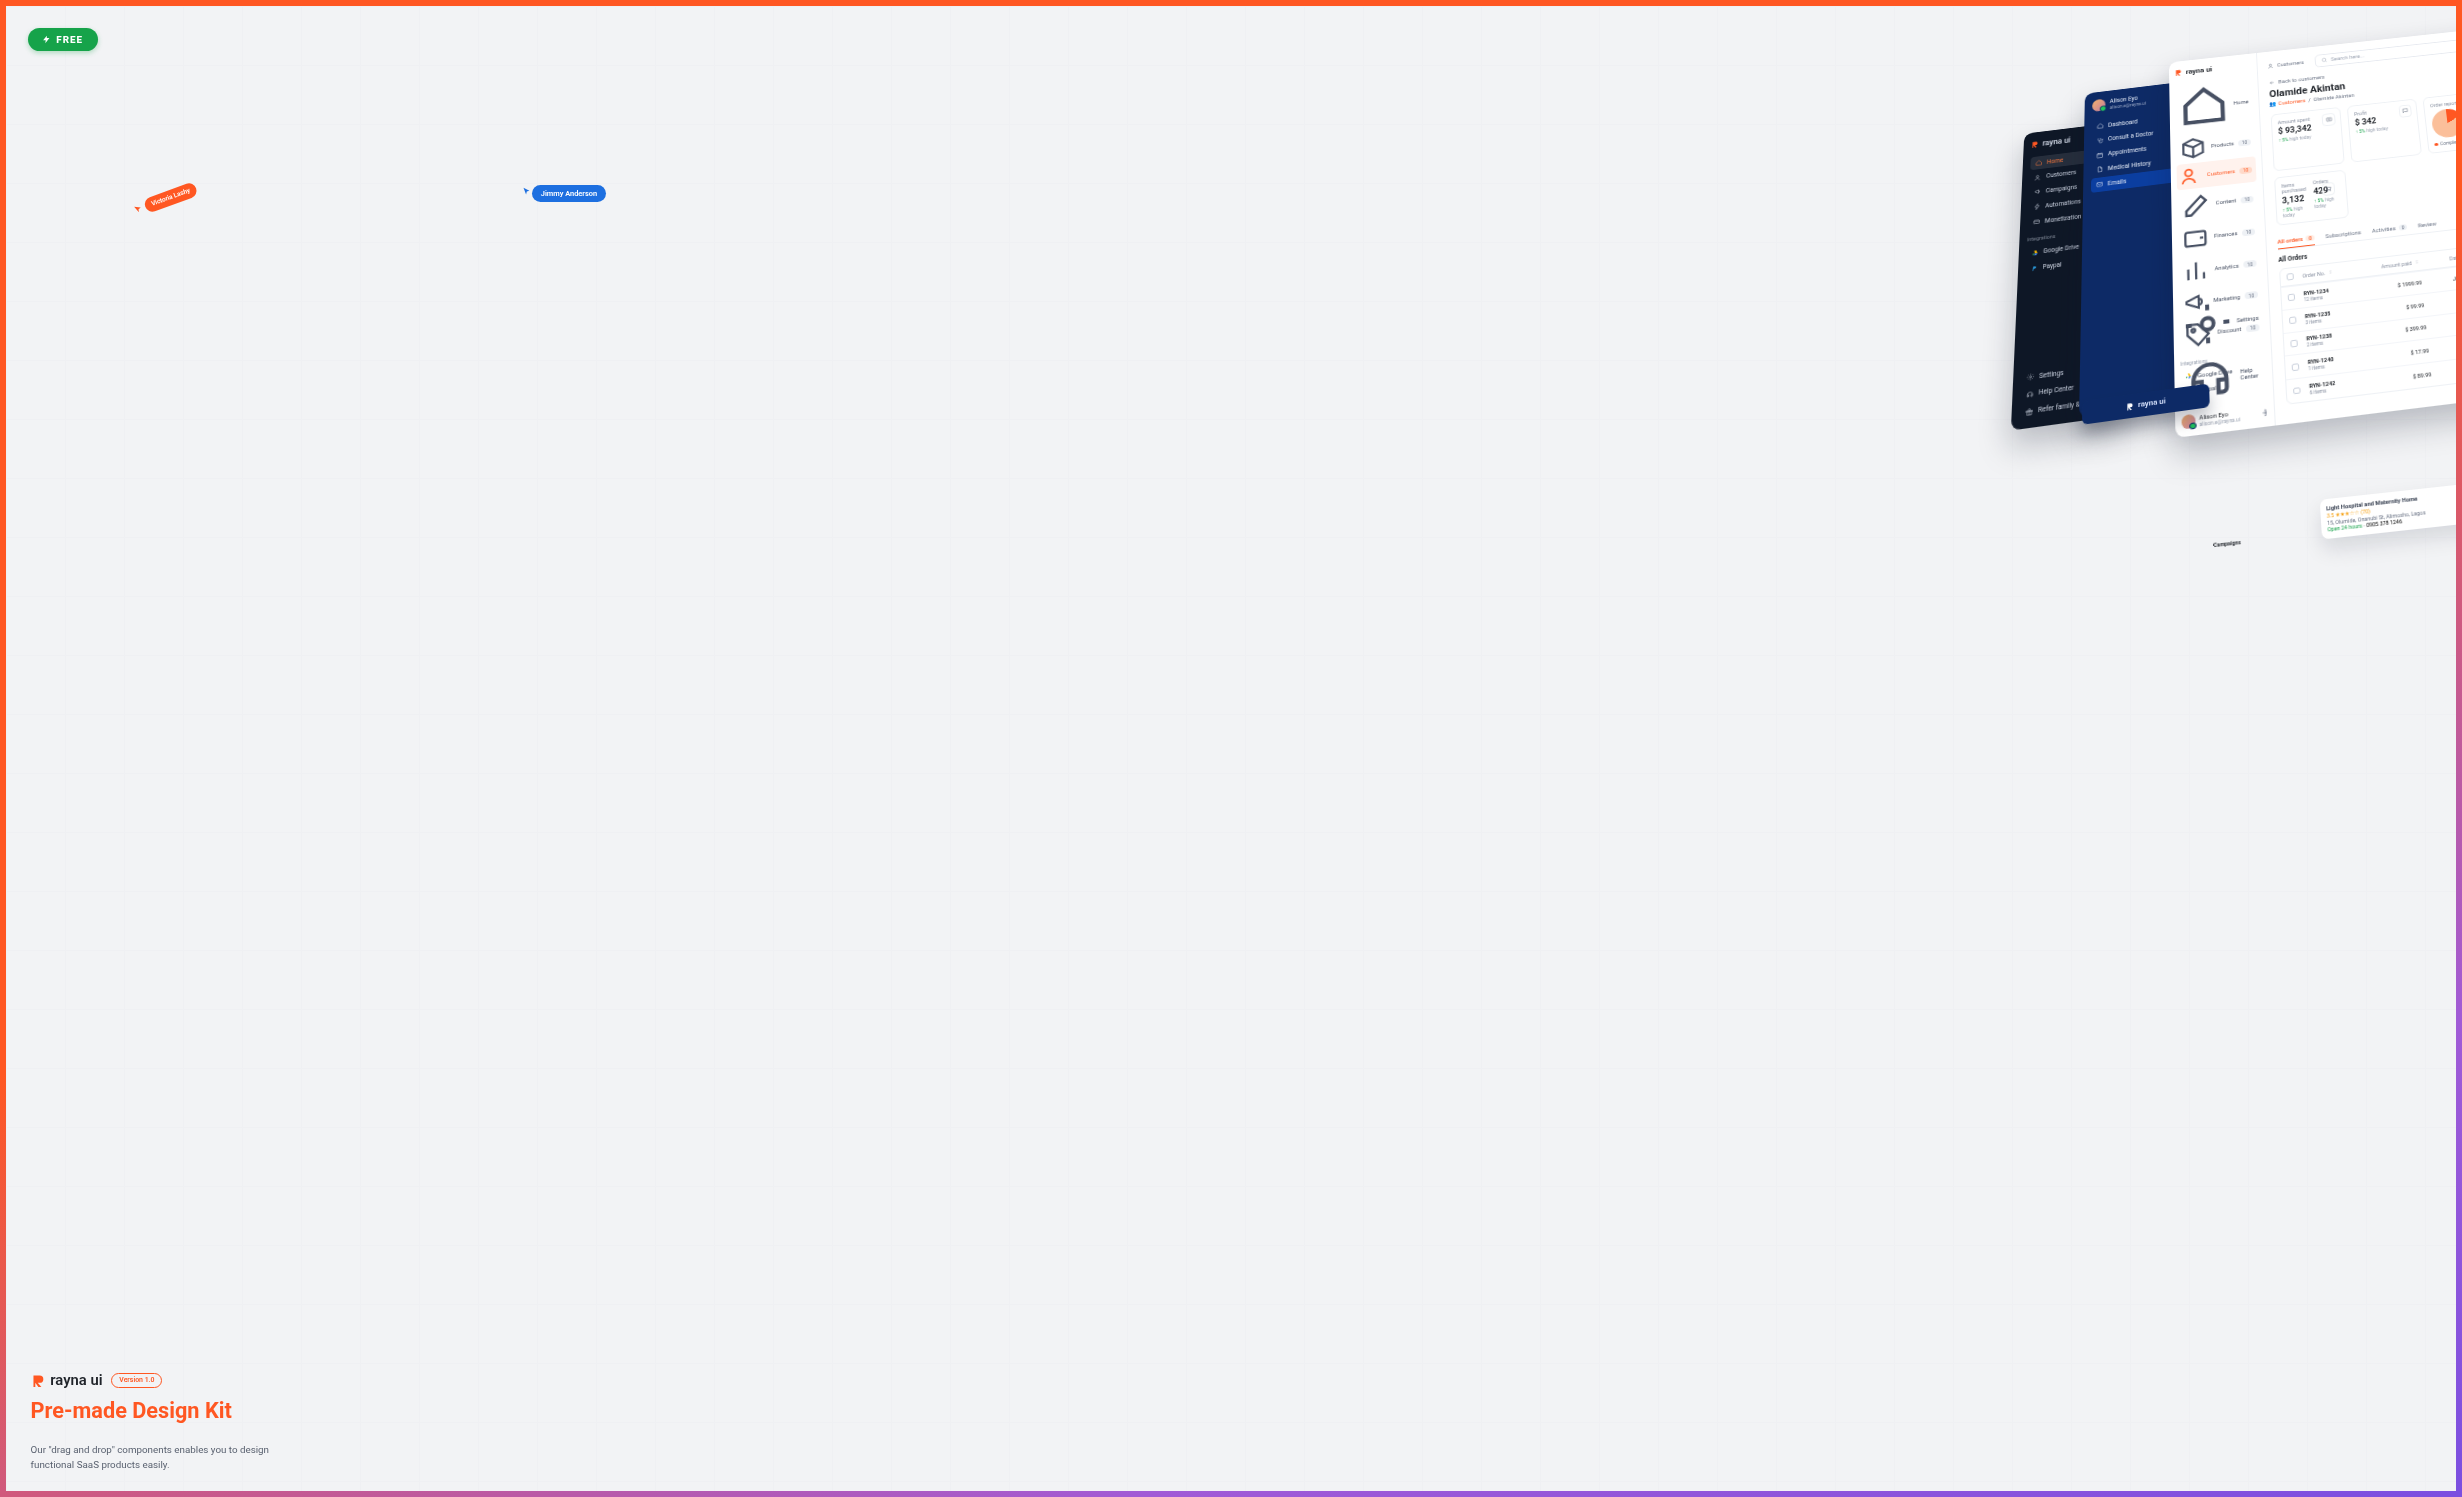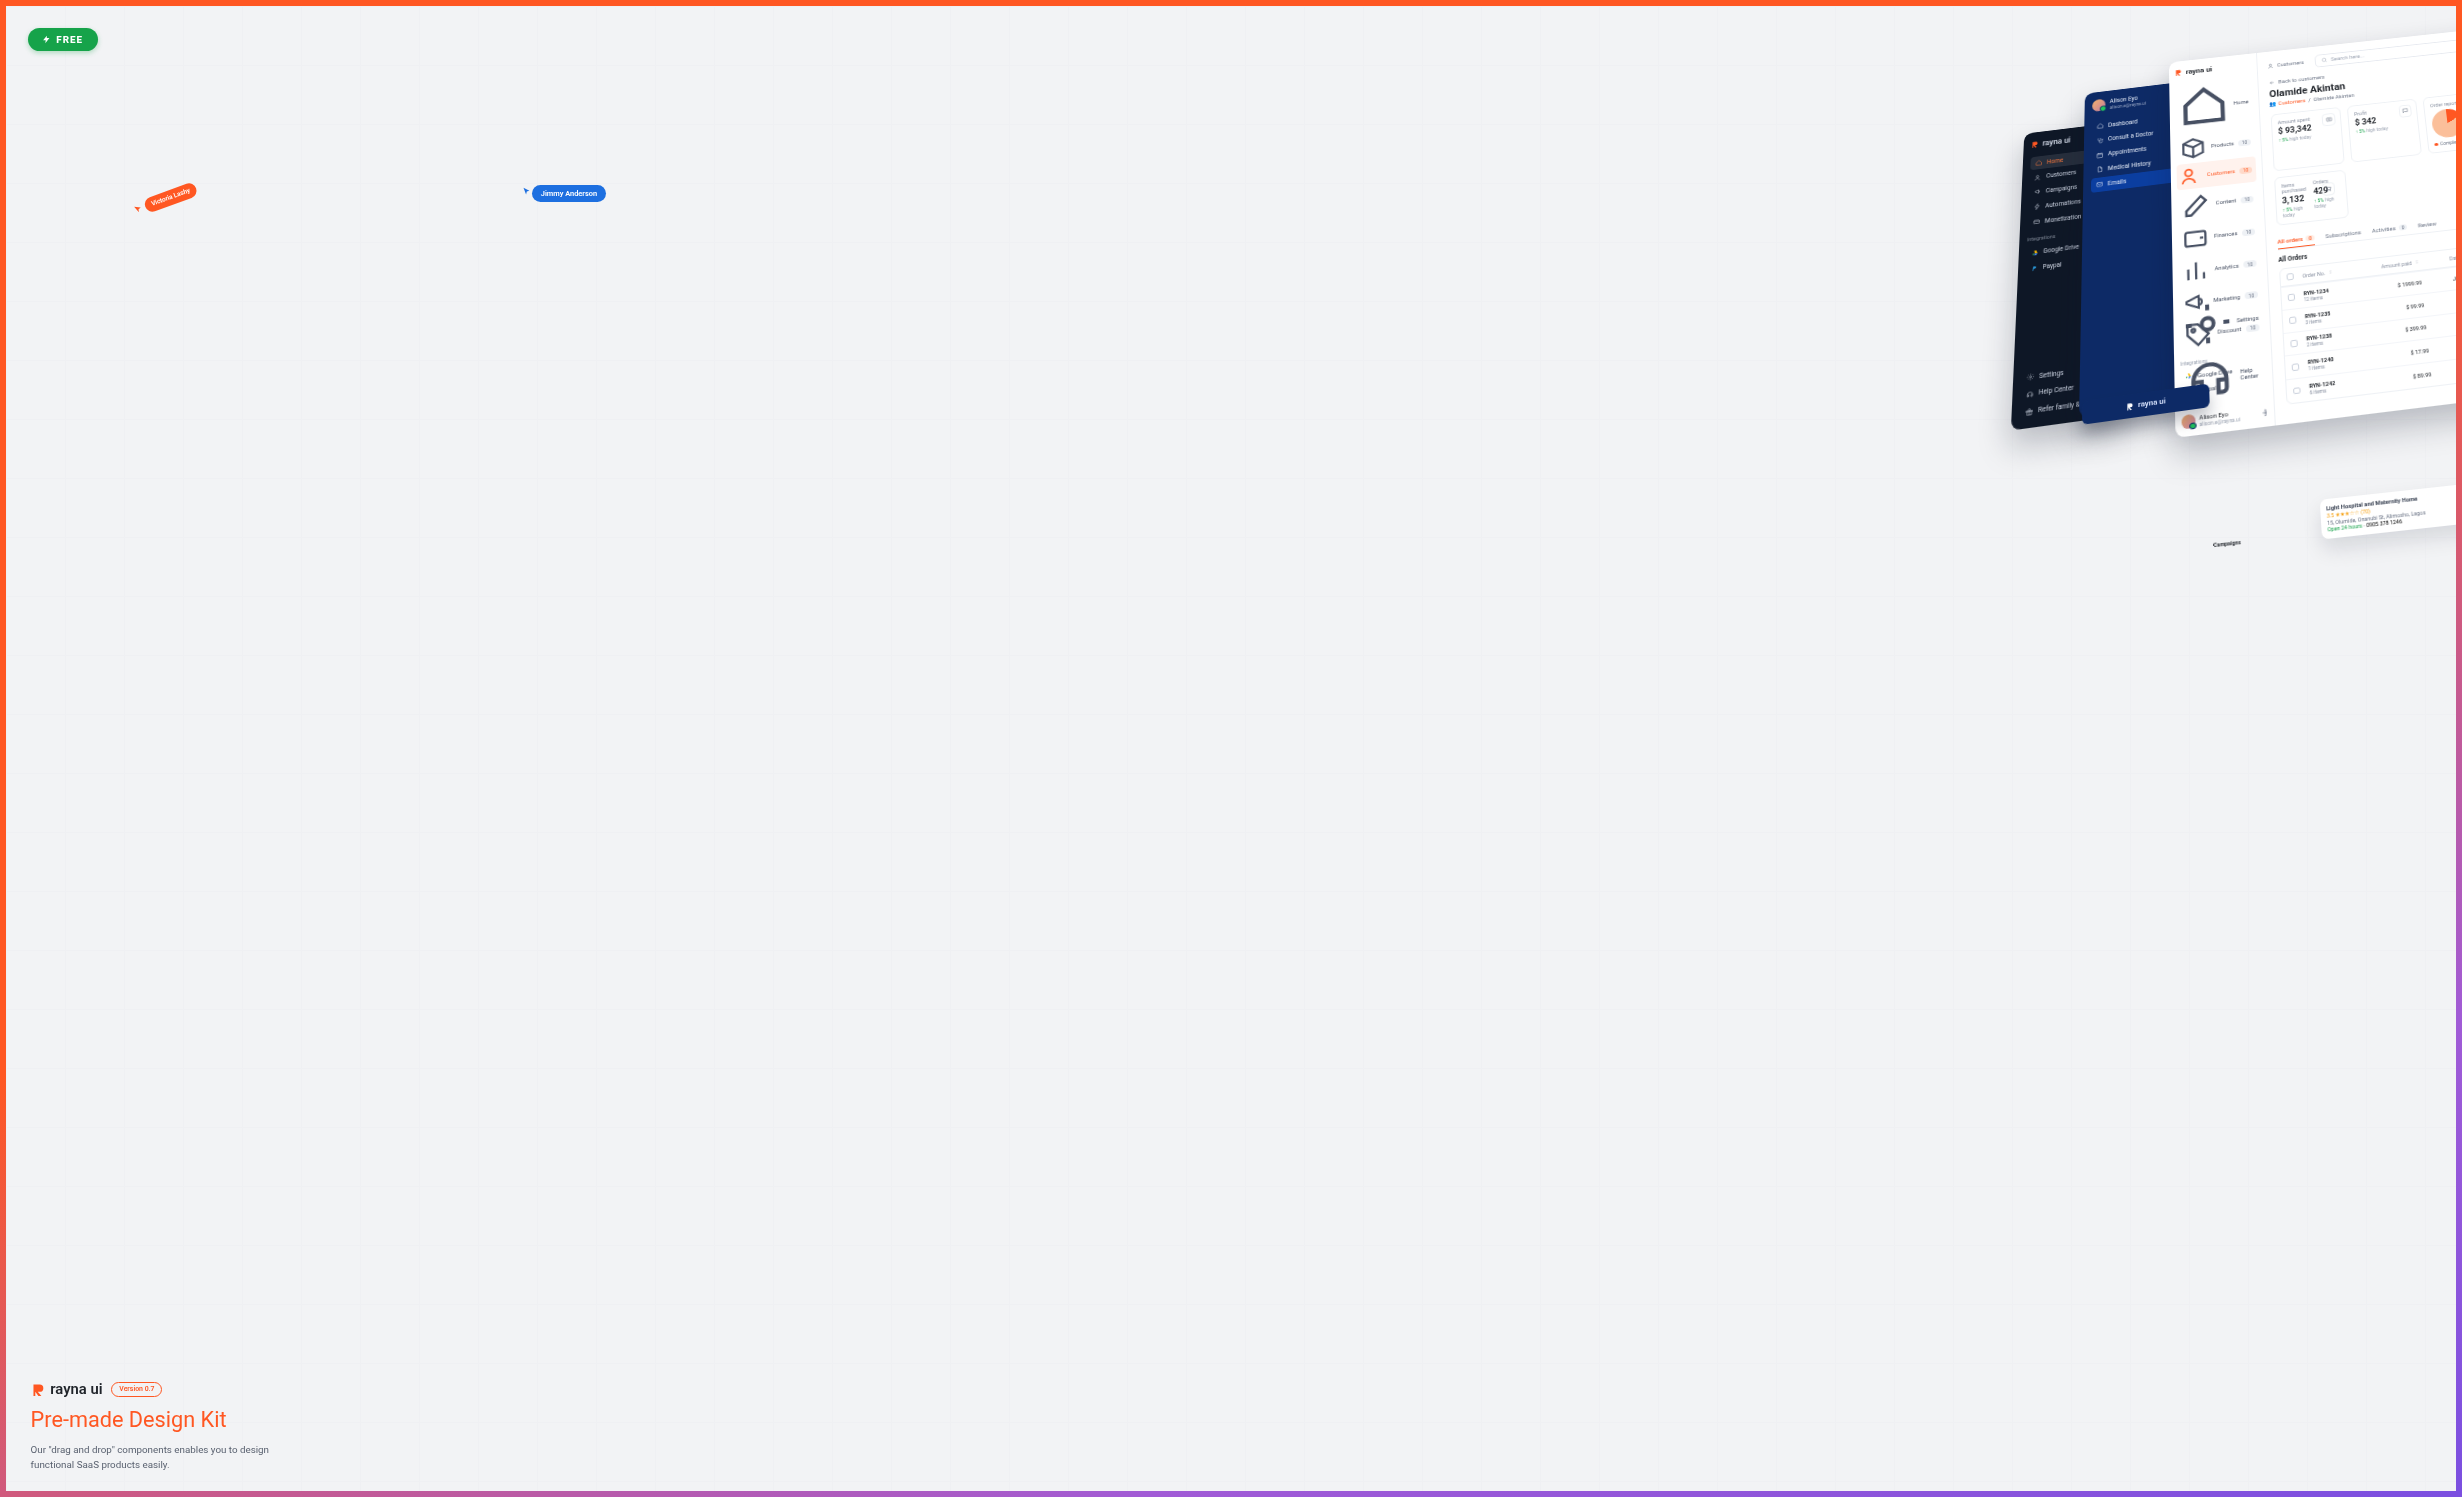--- a/index.html
+++ b/index.html
@@ -18,21 +18,21 @@
   .badge-free{position:absolute;left:21.7px;top:21.7px;background:#16a34a;color:#fff;border-radius:19.7px;
     padding:6.4px 14.8px;font-weight:800;letter-spacing:1px;font-size:9.8px;display:flex;align-items:center;gap:4.9px;
     box-shadow:0 2px 4.9px rgba(22,163,74,.3)}
   .bolt{width:8.9px;height:8.9px}
 
   .hero{position:absolute;left:24.6px;bottom:18.7px}
   .brand-row{display:flex;align-items:center;gap:8.9px;margin-bottom:8.9px}
   .brand-logo{display:flex;align-items:center;gap:4.9px;font-weight:600;font-size:14.8px;color:#1f2329}
   .brand-logo svg{width:14.8px;height:14.8px}
   .version-pill{border:0.7px solid #ff5722;color:#ff5722;border-radius:9.8px;padding:2.5px 6.9px;font-size:6.9px;font-weight:600}
-  .hero h1{color:#ff5722;font-size:21.7px;font-weight:400;margin-bottom:10px}
+  .hero h1{color:#ff5722;font-size:21.7px;font-weight:700;margin-bottom:19px}
   .hero p{color:#5a6270;font-size:9.8px;line-height:1.55;max-width:256px}
 
   
   .tag{position:absolute;display:flex;align-items:center}
   .tag .ptr{width:8.9px;height:8.9px;margin-right:3px;flex:none}
   .tag .pill{padding:3.4px 6.9px;border-radius:8.9px;font-size:6.4px;font-weight:600;color:#fff;white-space:nowrap}
   .tag.victoria{left:126px;top:186px;transform:rotate(-20deg)}
   .tag.victoria .pill{background:#ff5722}
   .tag.jimmy{left:516px;top:179px}
   .tag.jimmy .pill{background:#1d6fe0;font-size:7.4px;padding:3.9px 8.9px}
@@ -160,21 +160,21 @@
   </div>
 
   <div class="hero">
     <div class="brand-row">
       <div class="brand-logo">
         <svg viewBox="0 0 24 24" fill="#ff5722">
             <path d="M4 4h10a6 6 0 0 1 0 12h-3l7 8h-5l-6-8H7v8H4z"></path>
           </svg>
         <span>rayna ui</span>
       </div>
-      <span class="version-pill">Version 0.7</span>
+      <span class="version-pill">Version 1.0</span>
     </div>
     <h1>Pre-made Design Kit</h1>
     <p>Our "drag and drop" components enables you to design functional SaaS products easily.</p>
   </div>
 
   <div class="stack">
 
     <div class="panel dark">
       <div class="side">
         <div class="logo">

